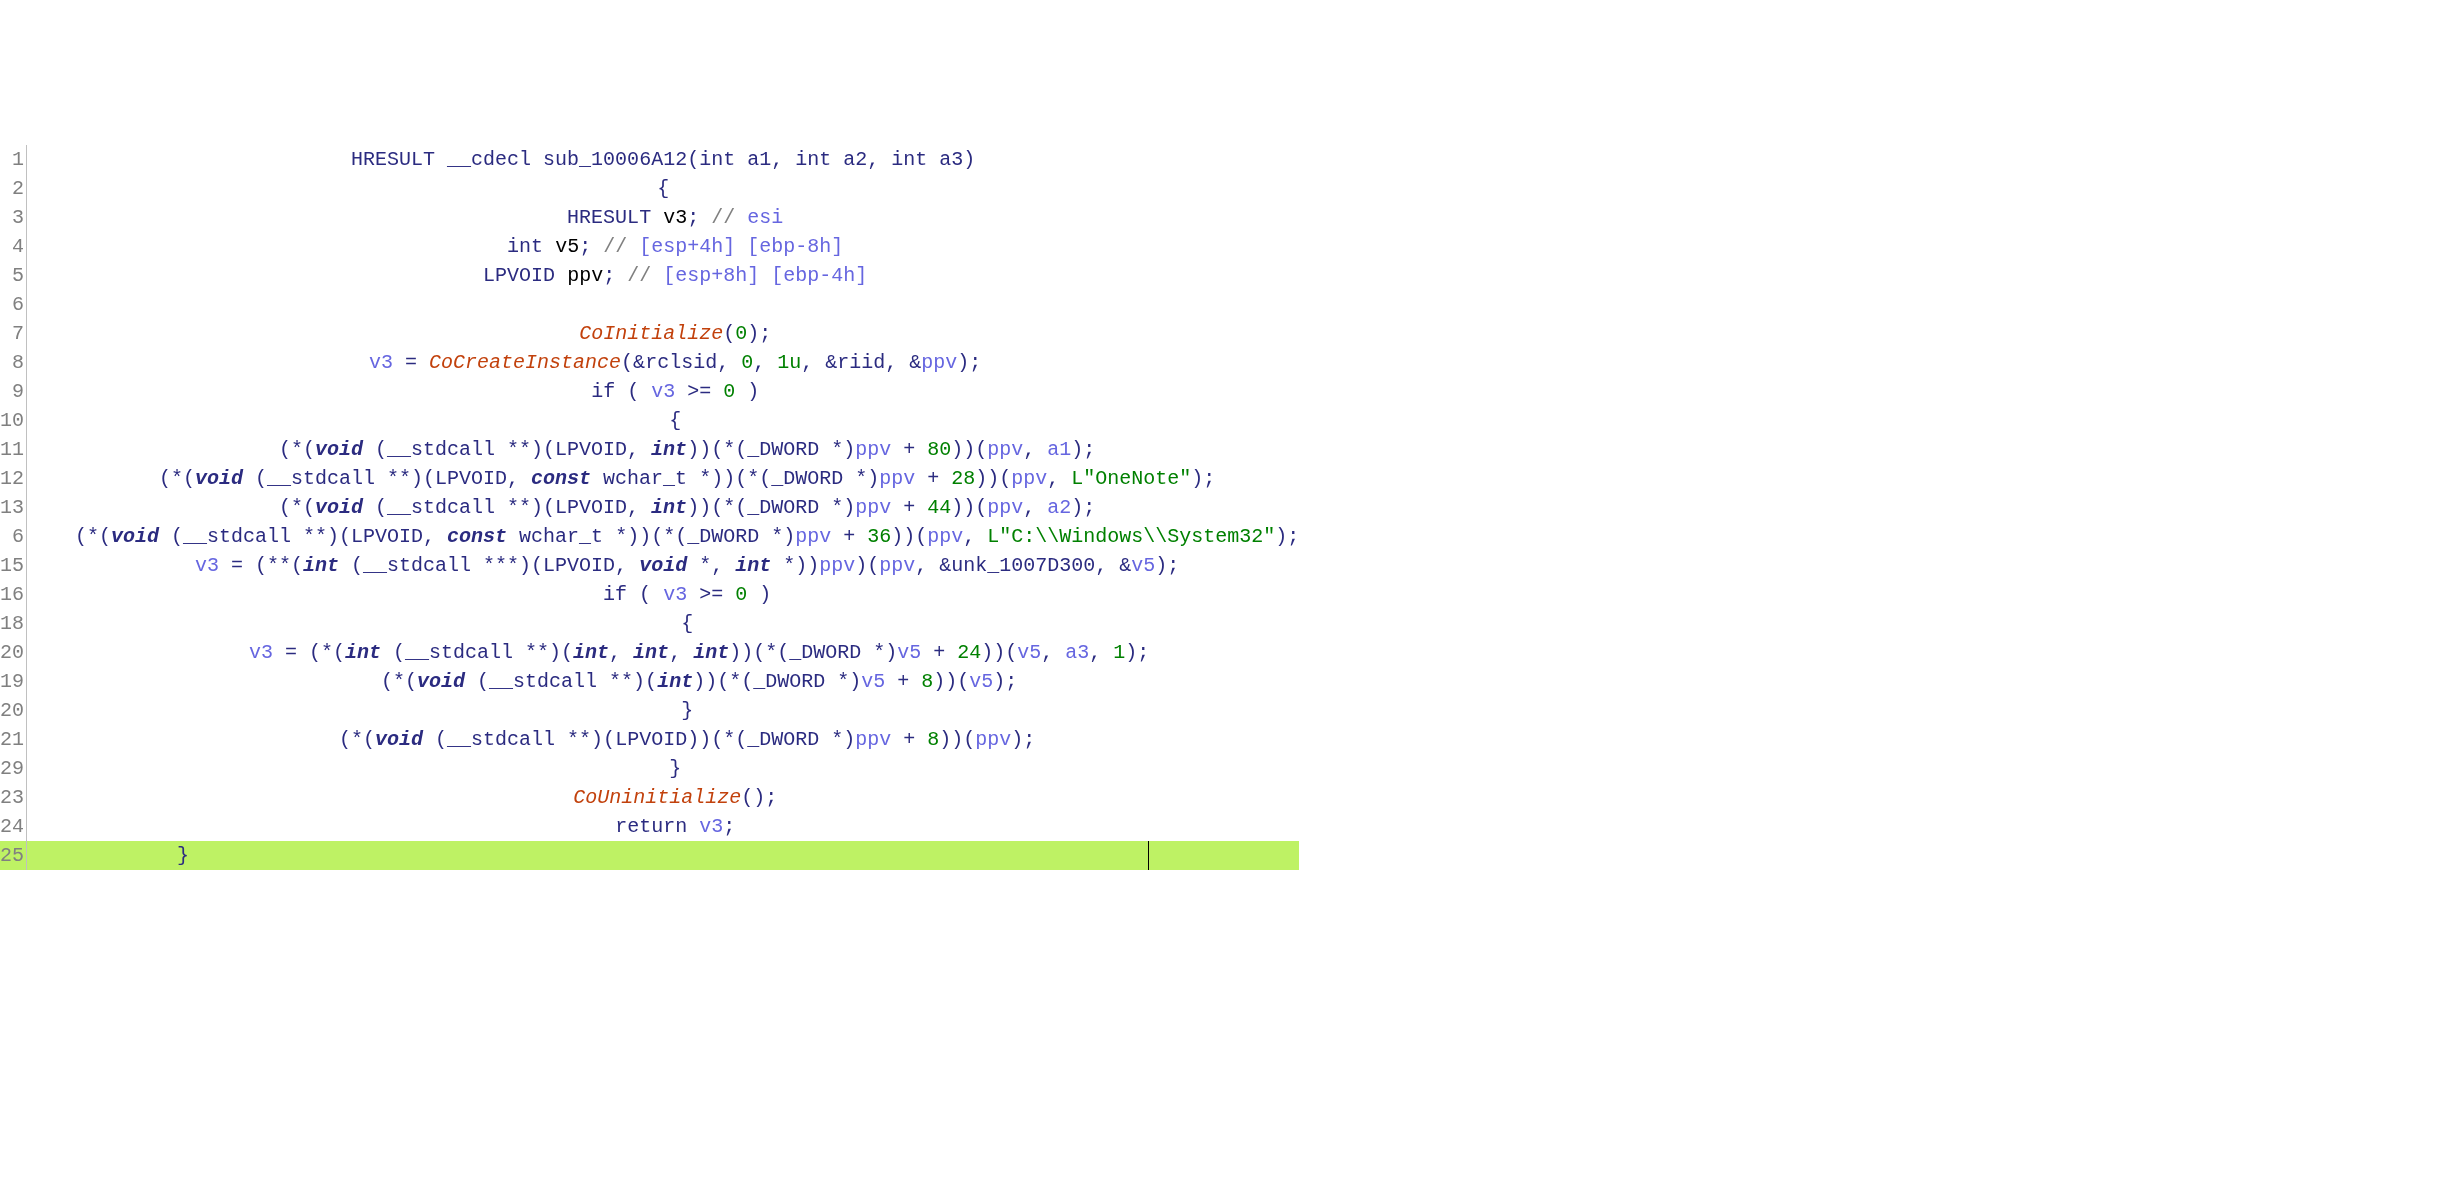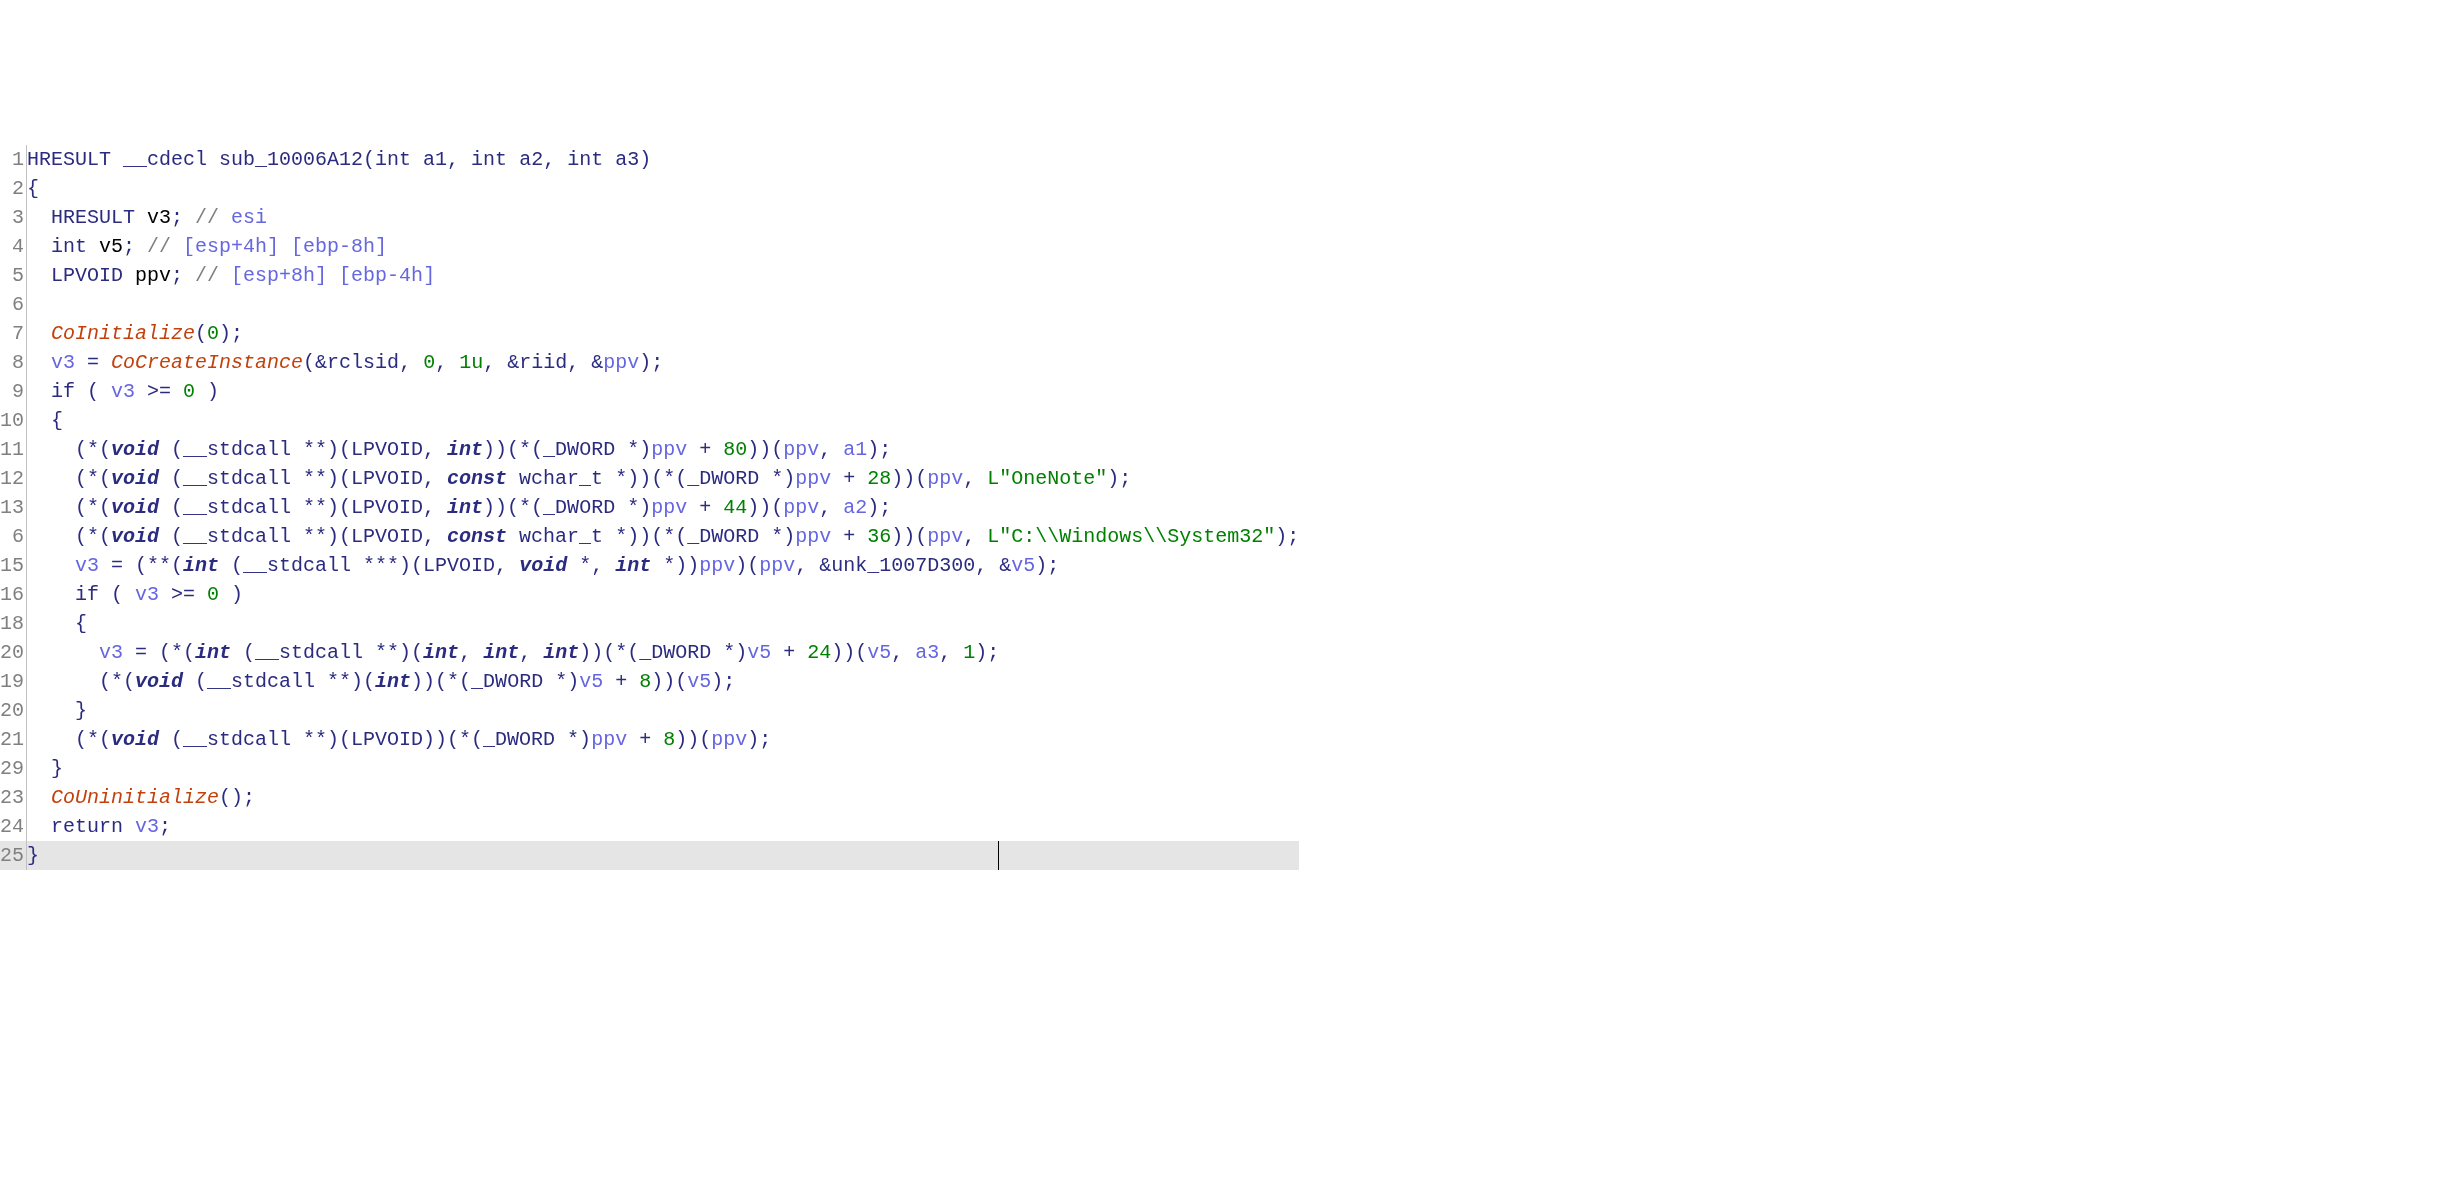--- a/index.html
+++ b/index.html
@@ -18,24 +18,24 @@
   }
   .gutter {
     text-align: right;
     color: #808080;
     user-select: none;
     min-width: 24px;
     border-right: 1px solid #c0c0c0;
     background: #ffffff;
   }
   .gutter div { padding: 0 2px 0 0; }
-  .code { padding-left: 0px; }
+  .code { padding-left: 0px; text-align: center; }
   .line { min-height: 29px; }
   .cursorline {
-    background: #e5e5e5;
+    background: #bef264;
     position: relative;
   }
   .cursor {
     border-left: 1px solid #000;
     display: inline-block;
     height: 29px;
     vertical-align: top;
     margin-left: -1px;
   }
   

